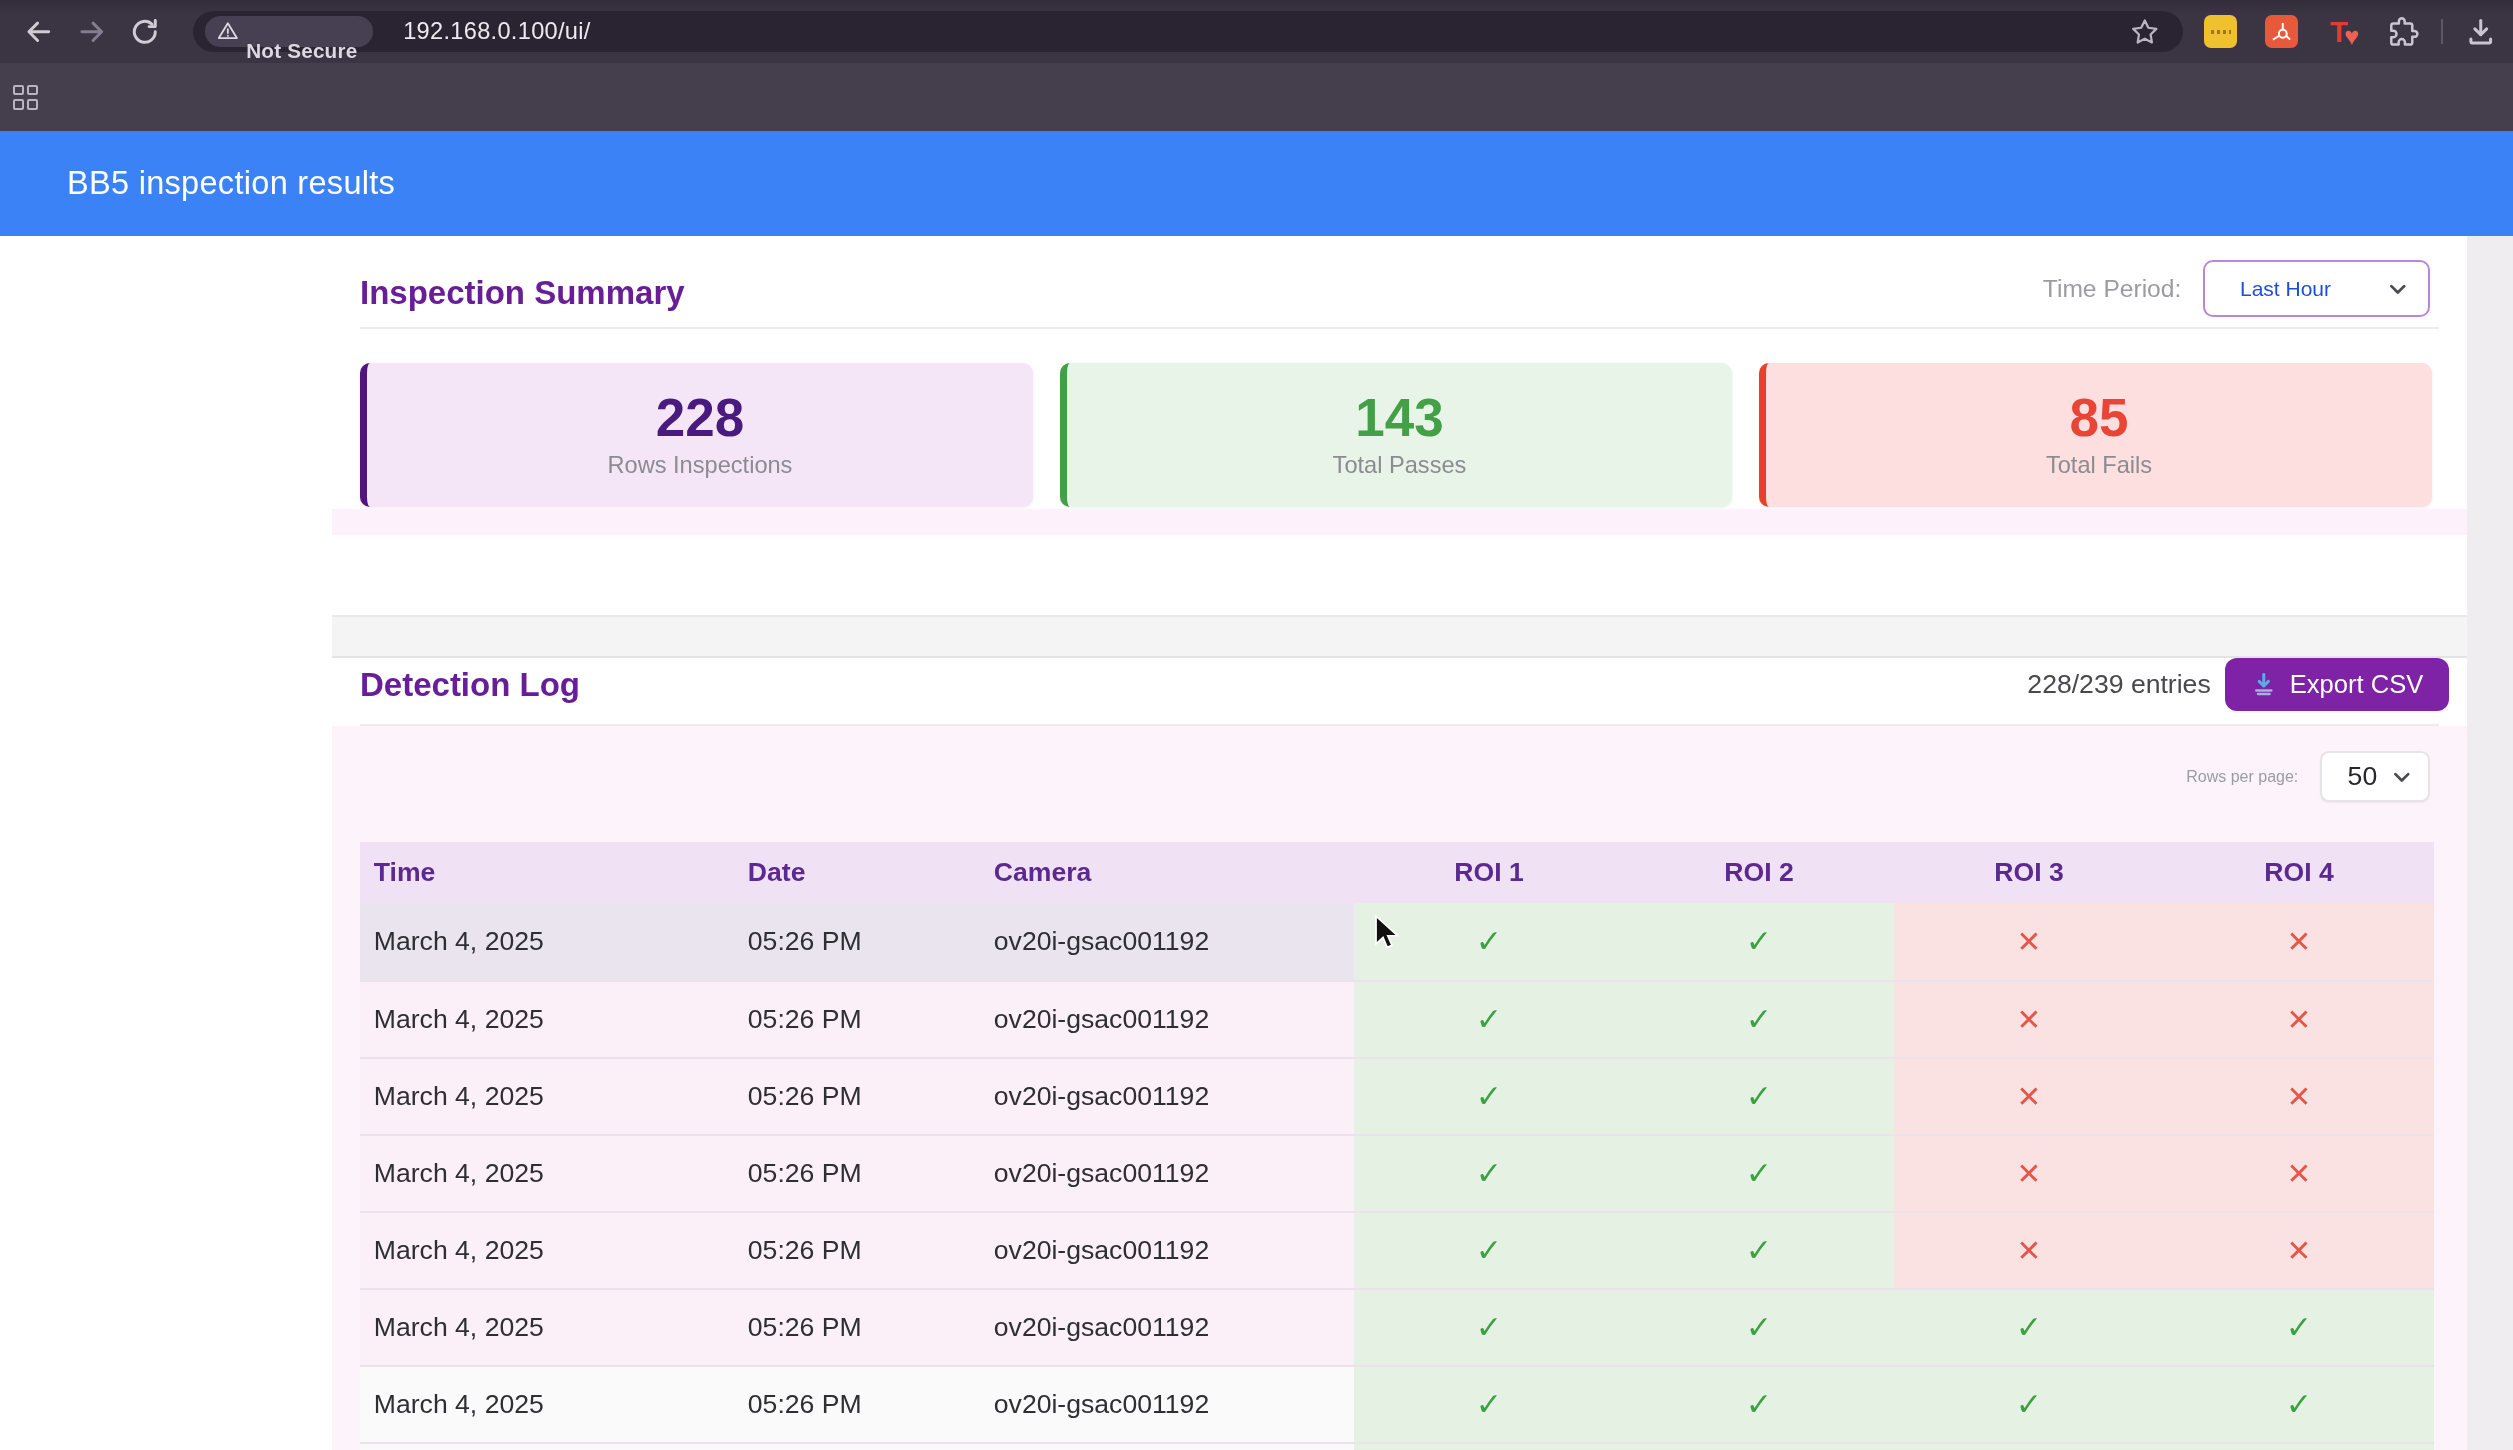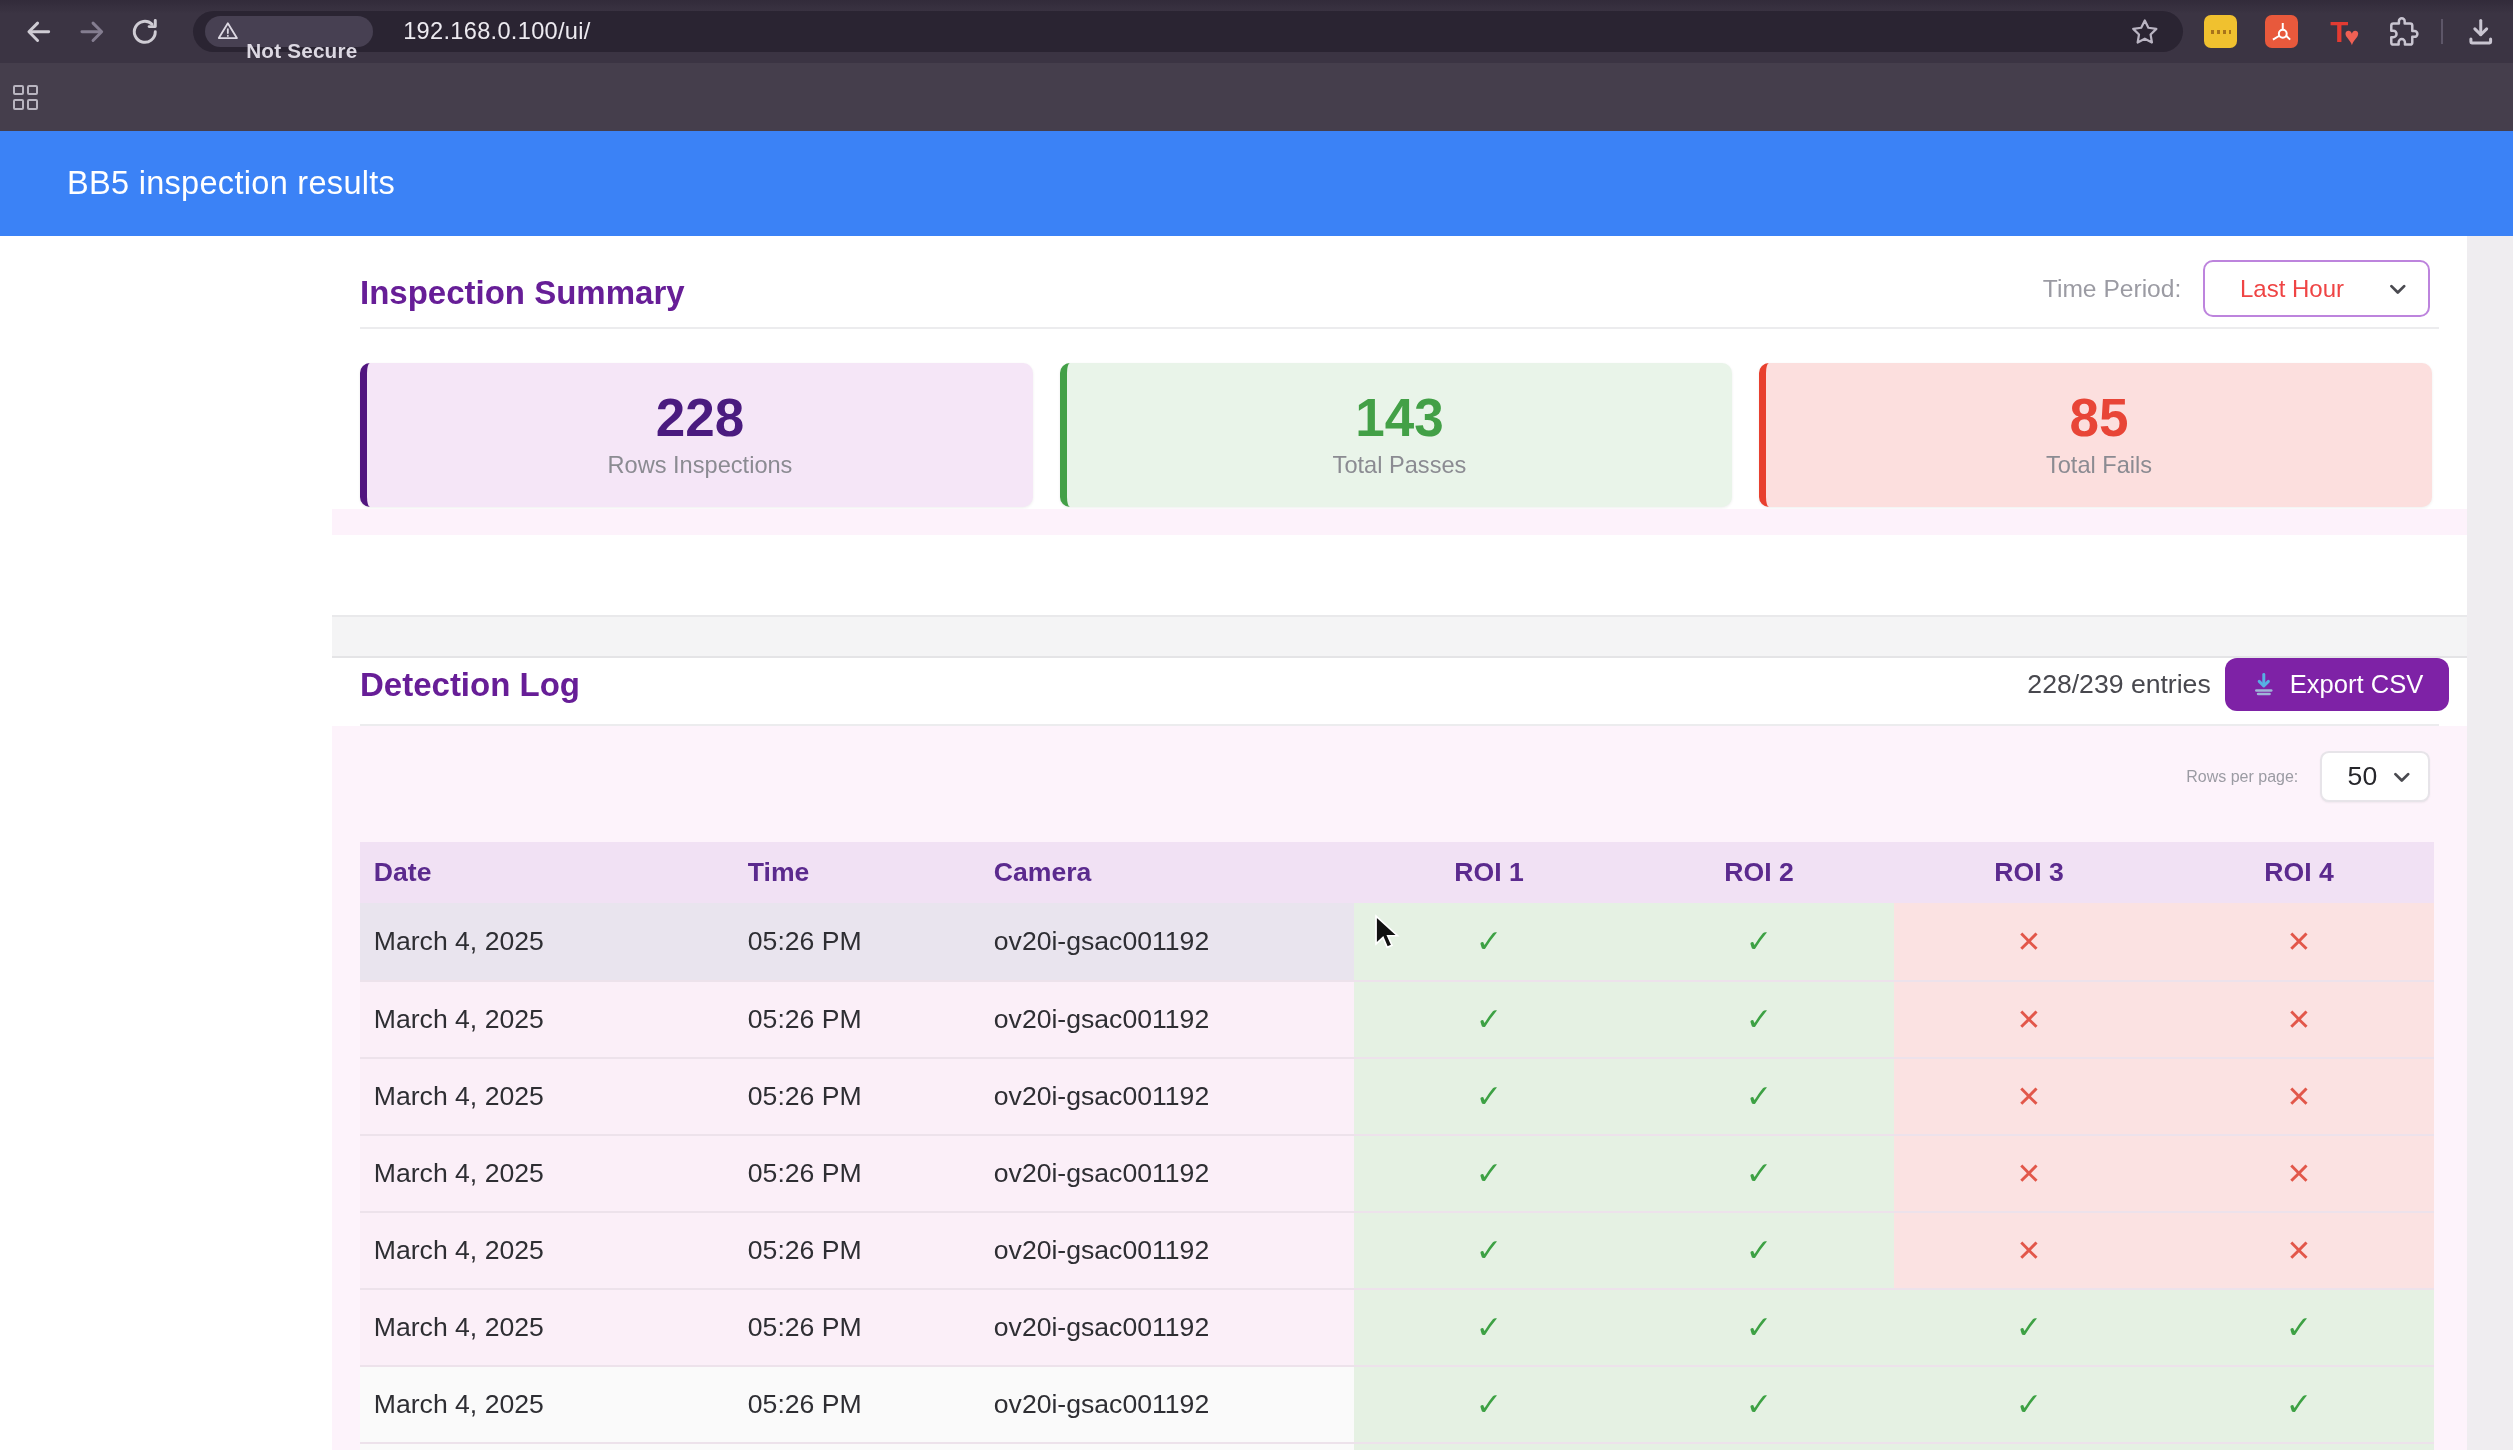--- a/index.html
+++ b/index.html
@@ -49,21 +49,21 @@
   .right-margin { position:absolute; left:2467px; top:236px; width:47px; height:1214px; background:#efedf0; }
 
   .section-title { position:absolute; font-size:33px; font-weight:700; color:#671e97; }
   .summary-title { left:360px; top:274px; }
   .detlog-title { left:360px; top:666px; }
 
   .time-period { position:absolute; top:260px; right:84px; display:flex; align-items:center; gap:21.7px; }
   .tp-label { color:#9b9ba3; font-size:24.6px; }
   .tp-select { width:227px; height:57px; border:2.5px solid #bd84dd; border-radius:9.9px; background:#ffffff;
     display:flex; align-items:center; justify-content:space-between; padding:0 17.7px 0 35px; cursor:pointer; }
-  .tp-select span { color:#ef4444; font-size:24px; }
+  .tp-select span { color:#1d4ed8; font-size:21px; }
   .chev { width:25.6px; height:25.6px; }
 
   .divider { position:absolute; height:2px; background:#ececee; left:360px; width:2079px; }
   .div-1 { top:327px; } .div-2 { top:724px; }
 
   .cards { position:absolute; left:360px; top:363px; width:2072px; display:flex; gap:26.6px; }
   .card { flex:1; height:144px; border-radius:9.9px; display:flex; flex-direction:column;
     align-items:center; justify-content:center; gap:7.9px; box-shadow:0 1px 3px rgba(0,0,0,.07); }
   .card-0 { background:#f5e6f7; border-left:7.9px solid #51157f; }
   .card-1 { background:#e9f4e9; border-left:7.9px solid #43a047; }
@@ -248,22 +248,22 @@
     <div class="rpp-select">
       <span>50</span>
       <svg class="chev" width="21.7" height="21.7" viewBox="0 0 24 24" fill="none" stroke="#4a4a50" stroke-width="2.6" stroke-linecap="round" stroke-linejoin="round">
           <path d="M6 9.5l6 6 6-6"></path>
         </svg>
     </div>
   </div>
 
   <div class="dtable">
     <div class="t-row t-head">
+      <div class="cell">Time</div>
       <div class="cell">Date</div>
-      <div class="cell">Time</div>
       <div class="cell">Camera</div>
       <div class="cell center">ROI 1</div>
       <div class="cell center">ROI 2</div>
       <div class="cell center">ROI 3</div>
       <div class="cell center">ROI 4</div>
     </div>
     <div class="t-body" id="t-body">
         <div class="t-row row-hover">
           <div class="cell lc">March 4, 2025</div>
           <div class="cell lc">05:26 PM</div>

